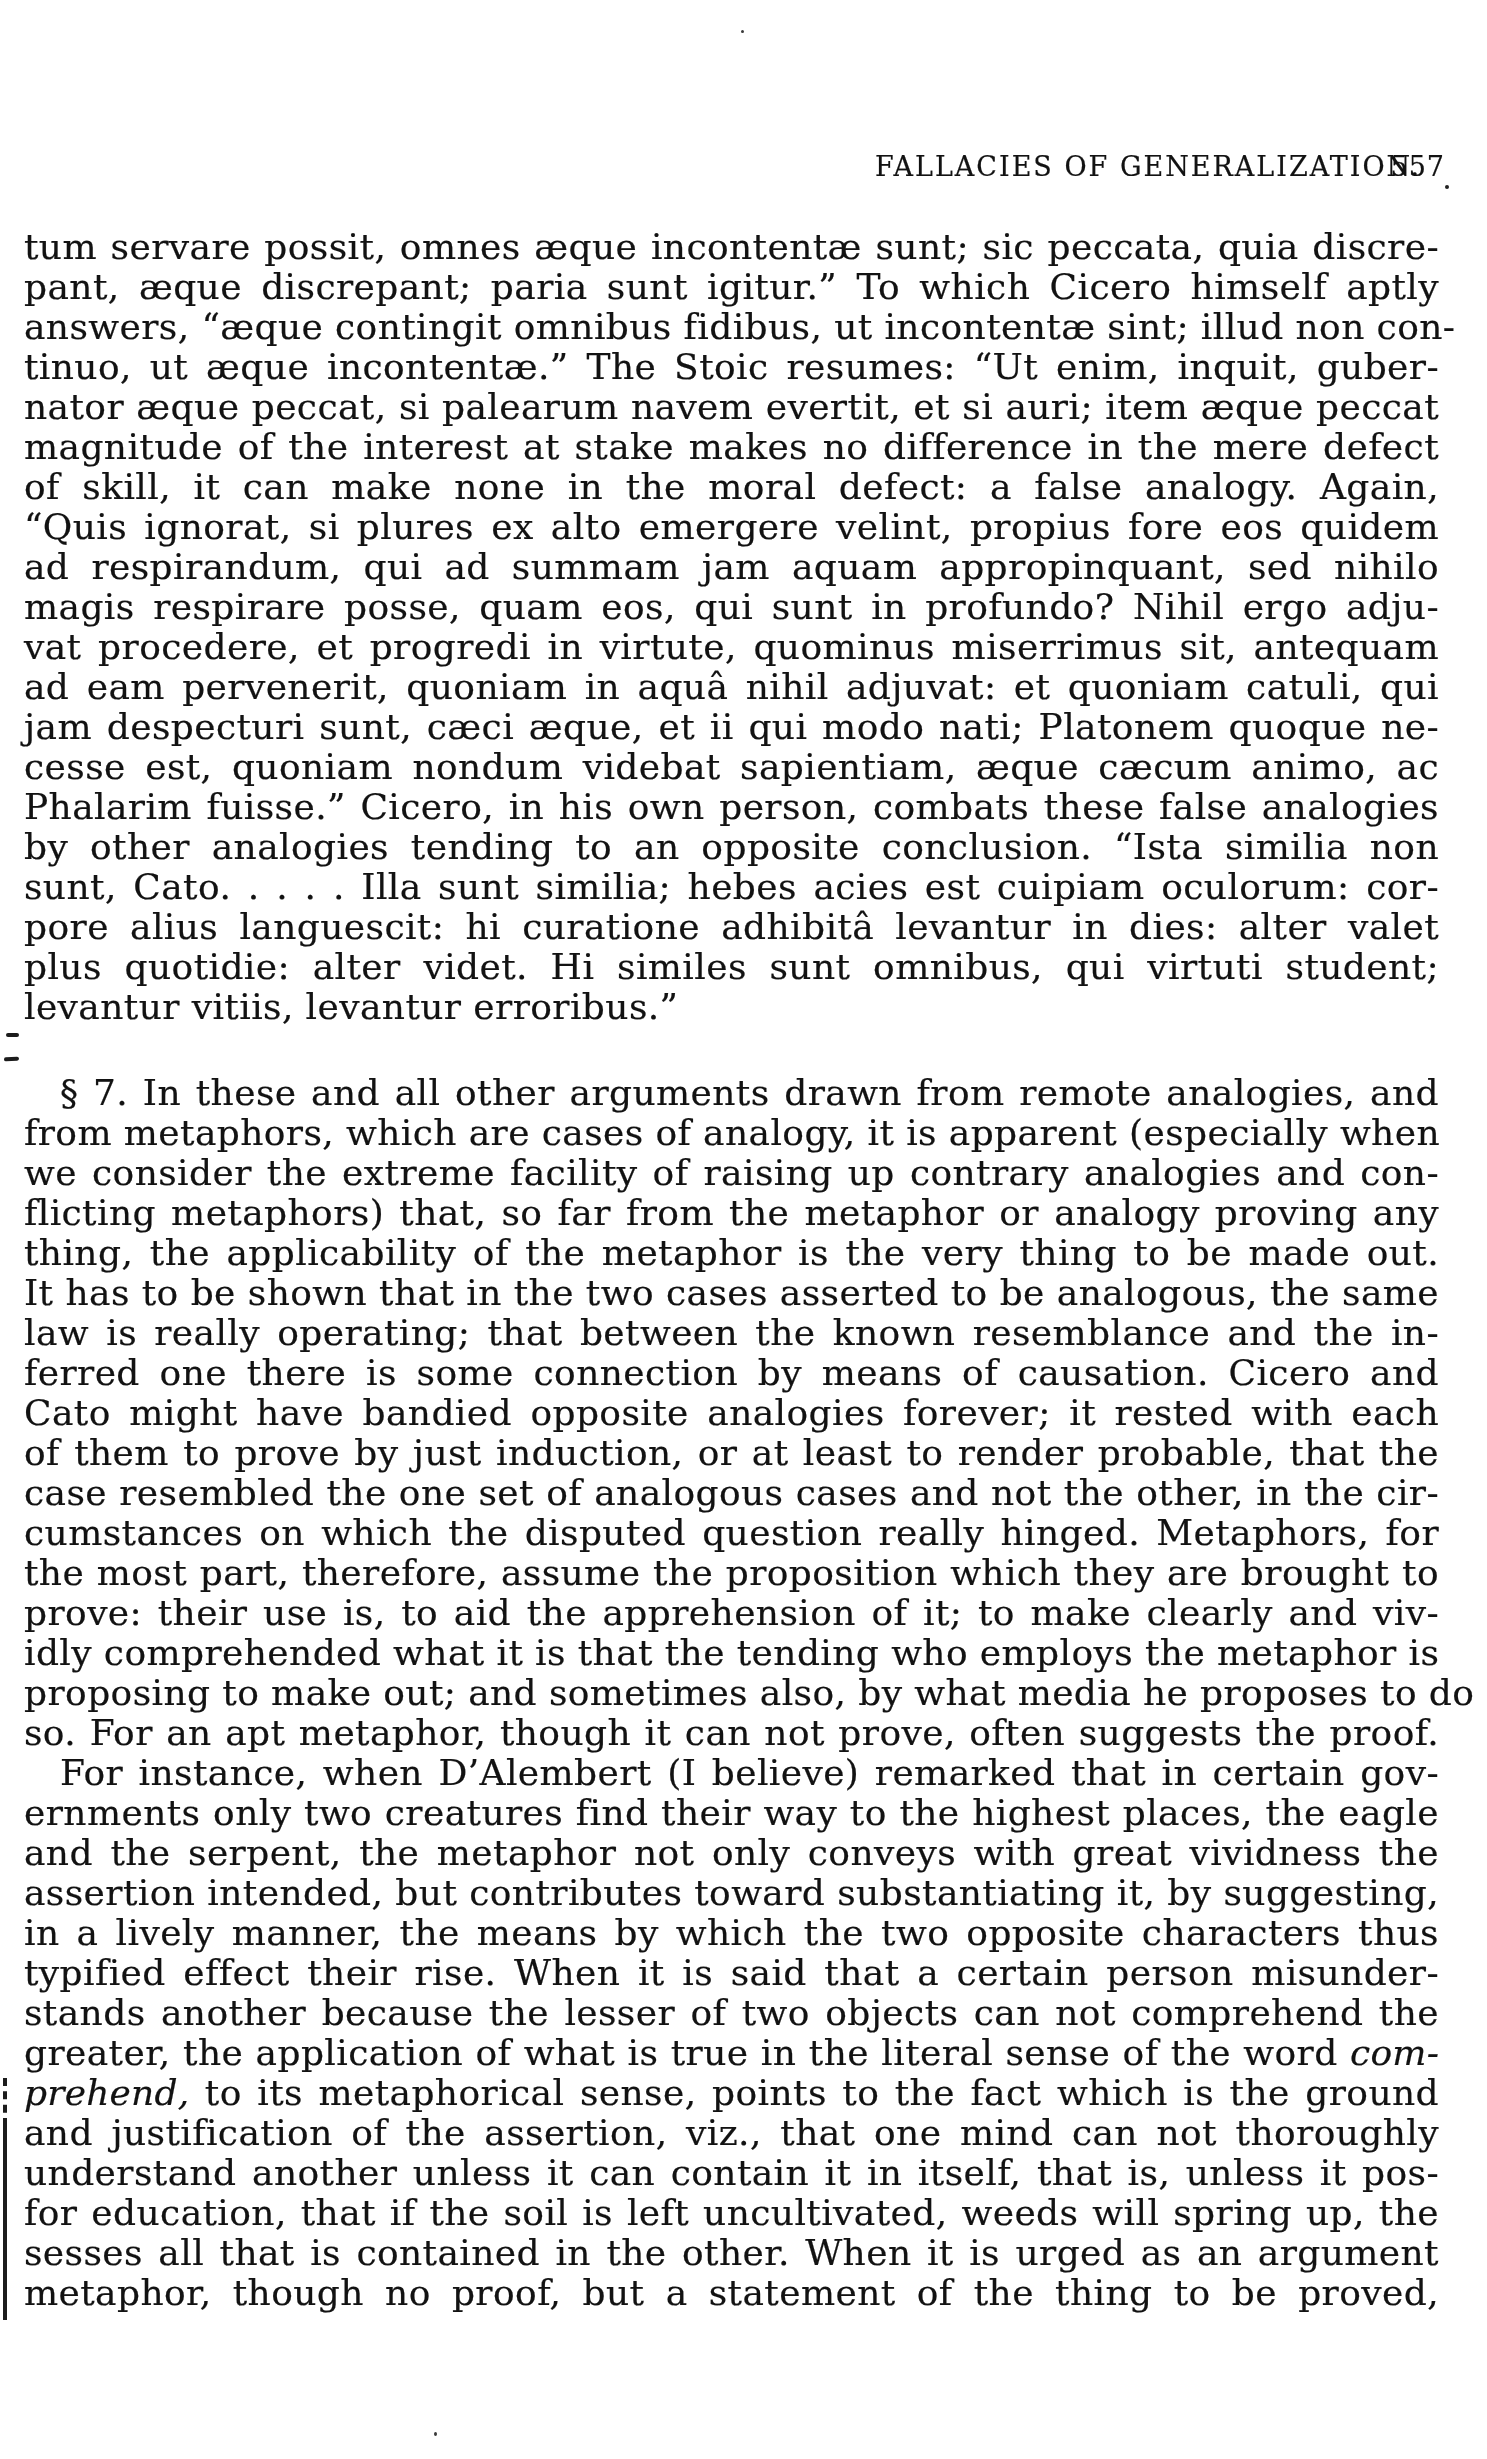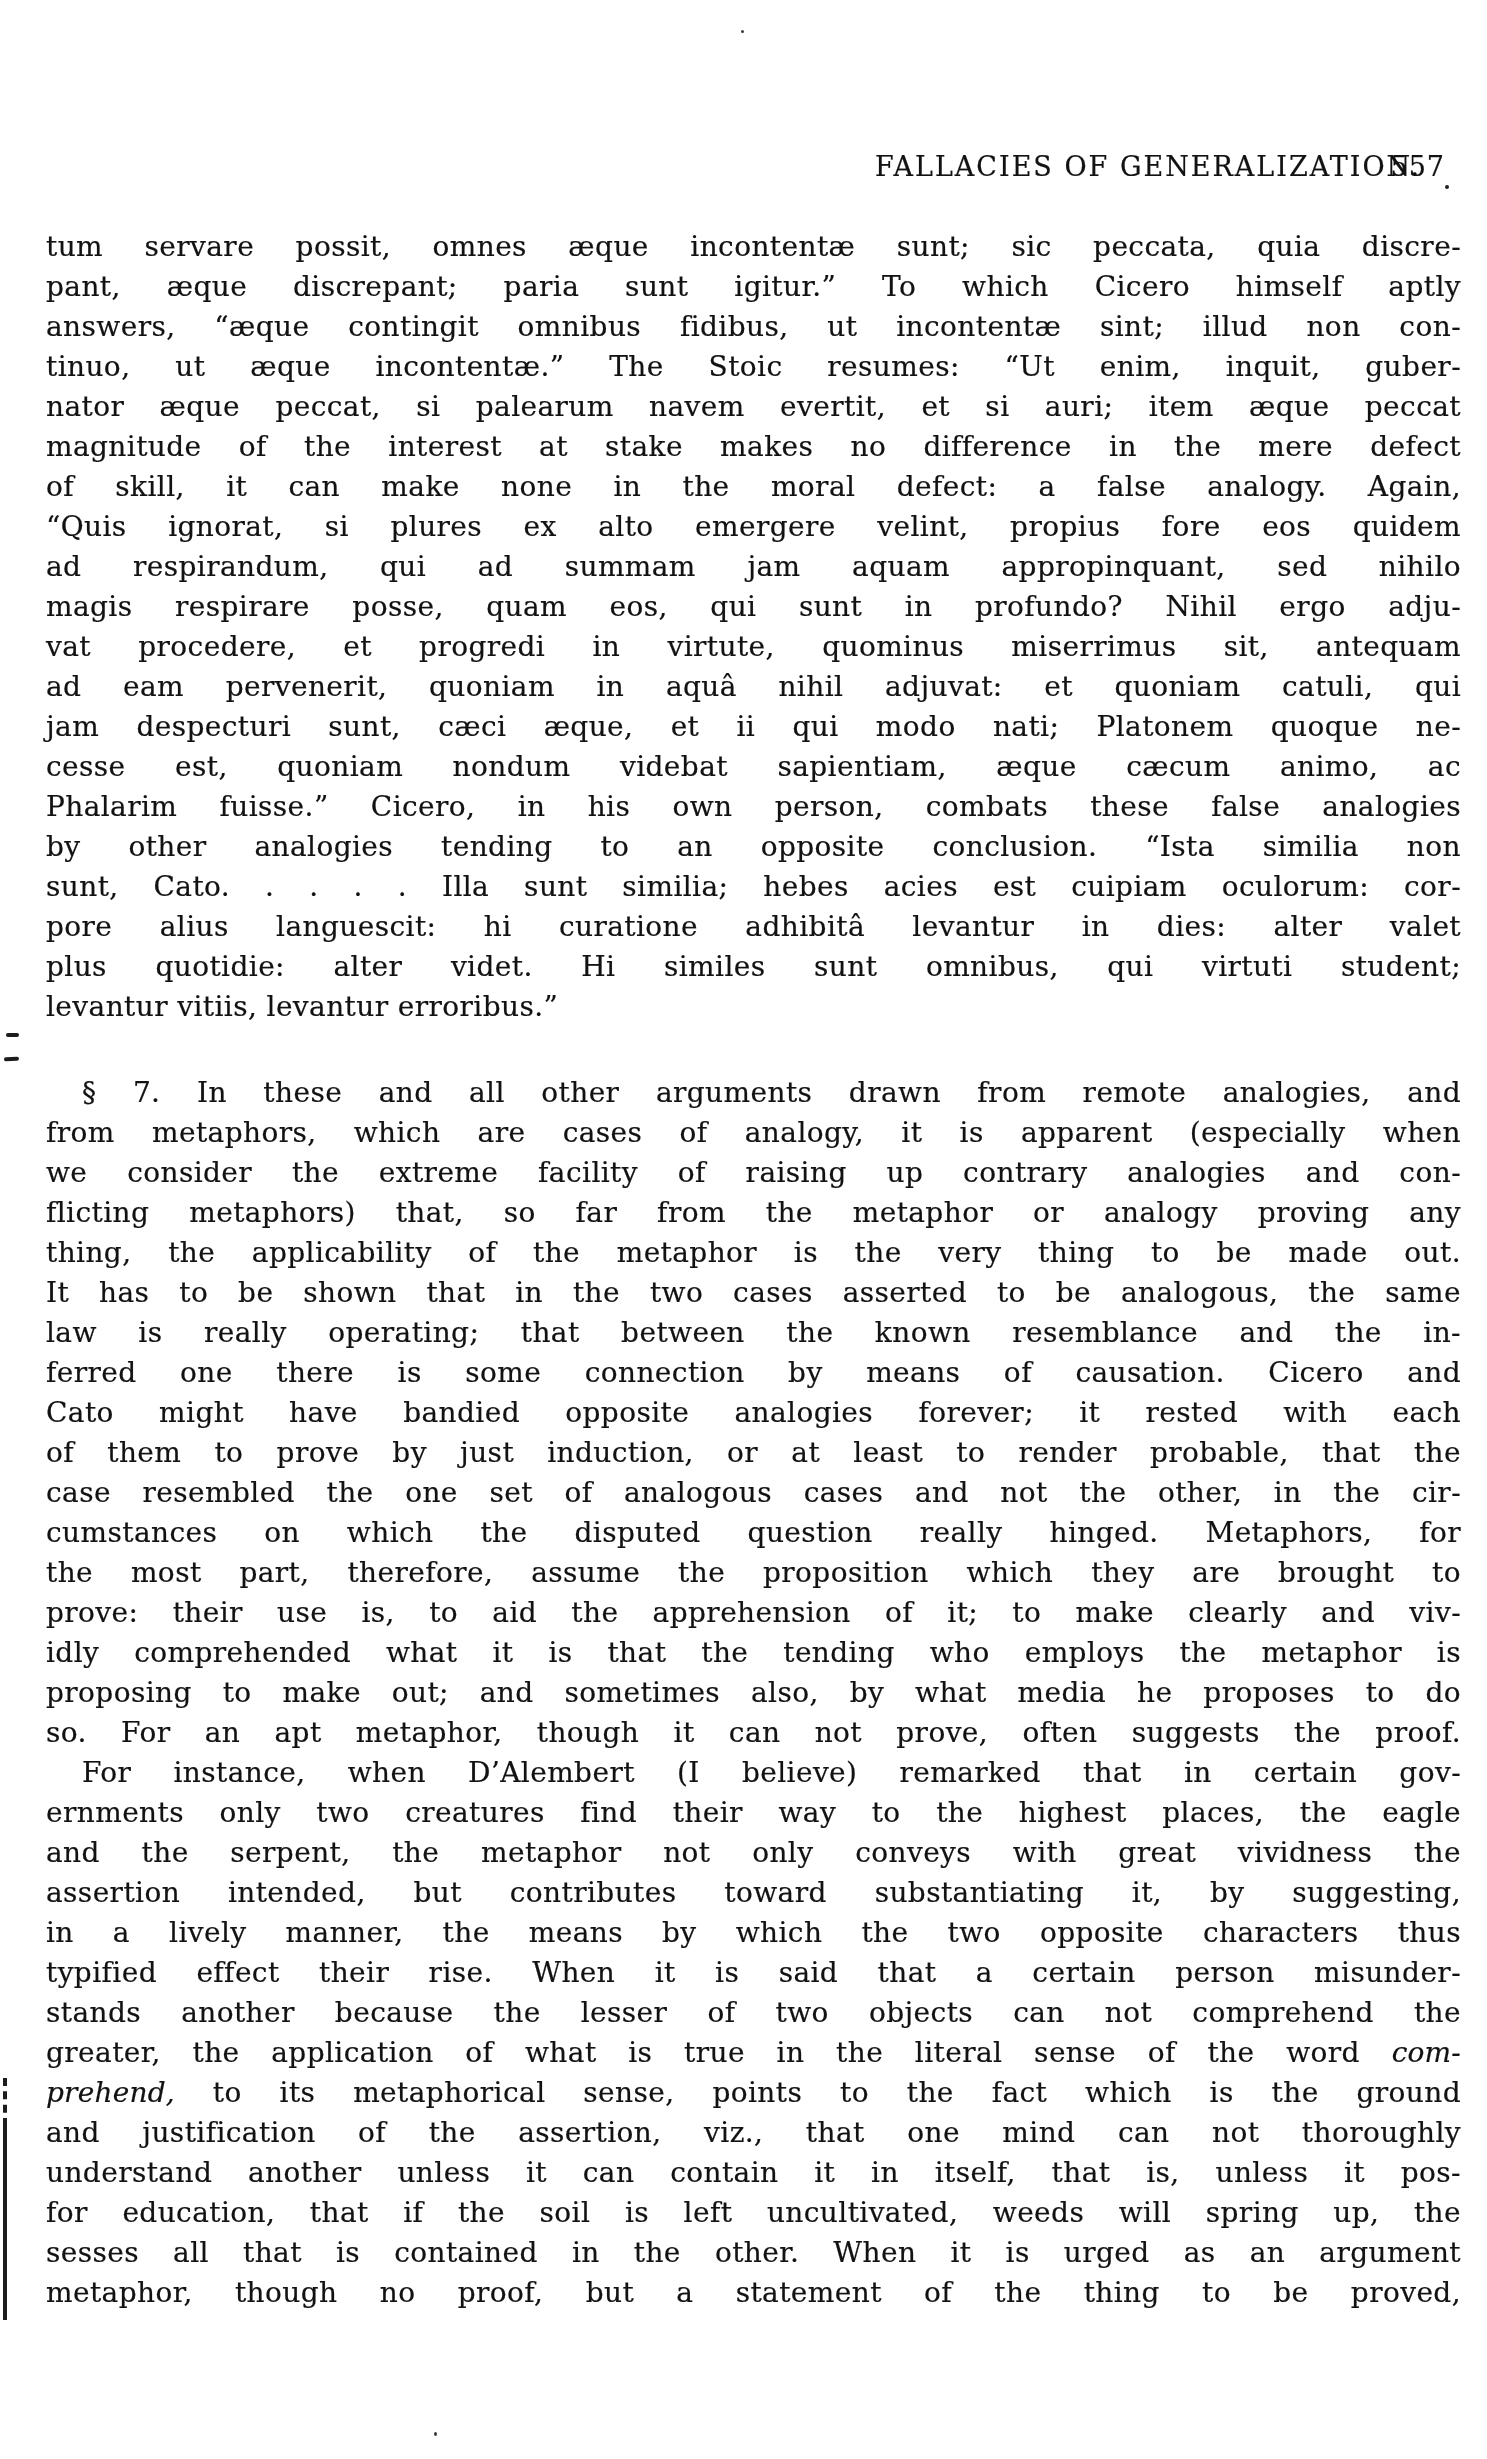--- a/index.html
+++ b/index.html
@@ -27,22 +27,22 @@
     white-space: nowrap;
   }
   .head-page-number {
     position: absolute; right: 8px; top: 0;
     font-size: 27px; line-height: 40px;
     letter-spacing: 1px;
   }
 
   .text-block {
     position: absolute;
-    top: 227px; left: 46px; width: 1415px;
-    font-size: 28px;
+    top: 227px; left: 24px; width: 1415px;
+    font-size: 36px;
     letter-spacing: 0.4px;
   }
   .para { margin: 0; }
   .para:nth-child(2) { margin-top: 46px; }
   .line {
     height: 40px; line-height: 40px;
     text-align: justify;
     text-align-last: justify;
     white-space: nowrap;
   }

